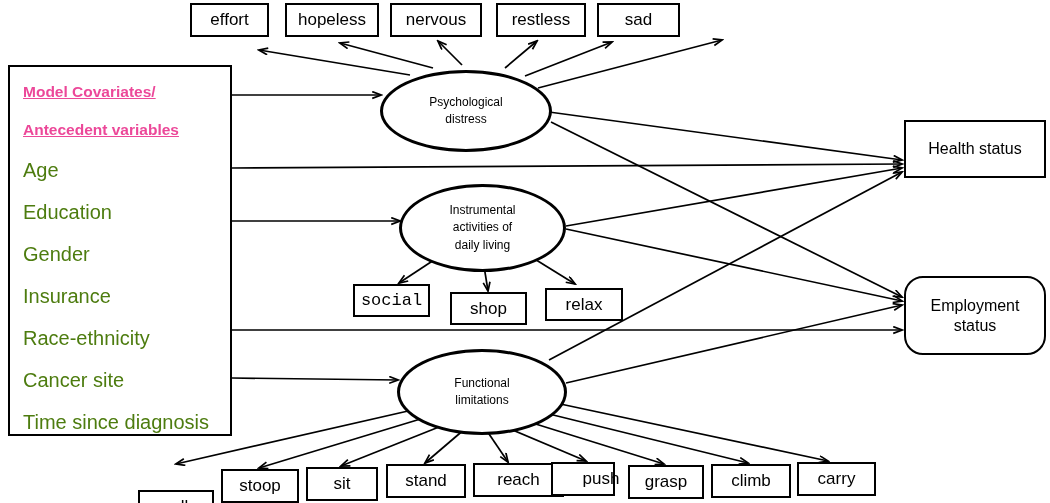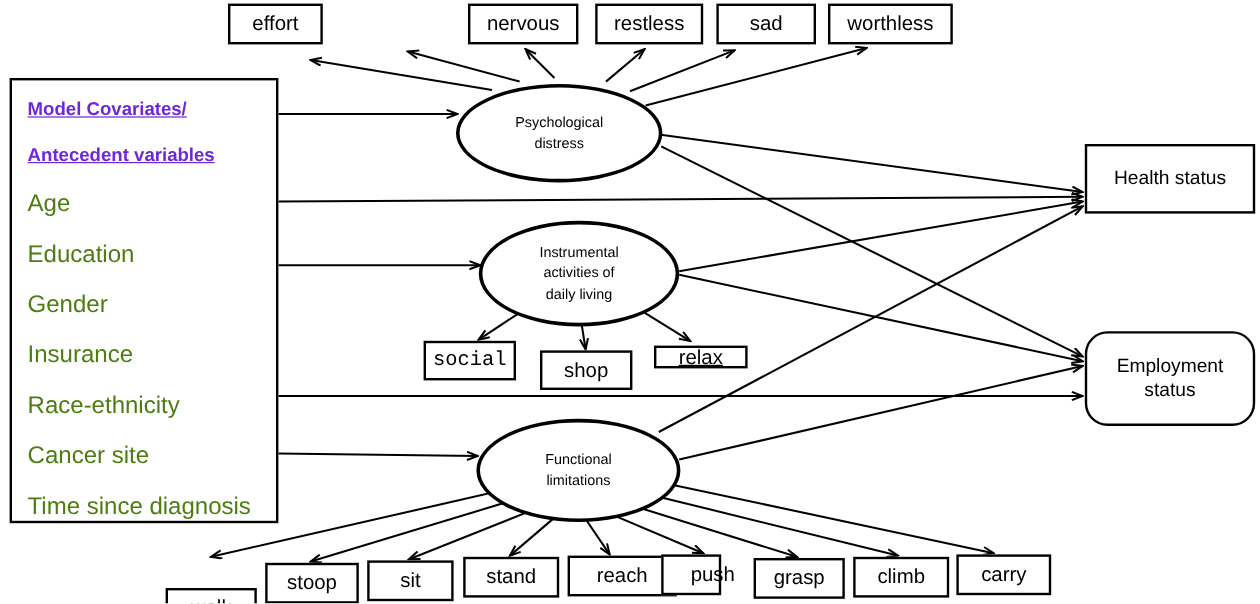--- a/index.html
+++ b/index.html
@@ -62,21 +62,21 @@
     height: 371px;
     box-sizing: border-box;
     border: 2.5px solid #000000;
     background: #ffffff;
     padding: 16px 0 0 13px;
   }
   #covariates-panel .cov-heading {
     font-size: 15.5px;
     font-weight: bold;
     text-decoration: underline;
-    color: #6d28d9;
+    color: #ec4899;
     margin-bottom: 20px;
     white-space: nowrap;
   }
   #covariates-panel .cov-item {
     font-size: 20px;
     color: #4d7c0f;
     margin-bottom: 19px;
     white-space: nowrap;
   }
 </style>
@@ -139,24 +139,24 @@
     <div class="cov-item">Age</div>
     <div class="cov-item">Education</div>
     <div class="cov-item">Gender</div>
     <div class="cov-item">Insurance</div>
     <div class="cov-item">Race-ethnicity</div>
     <div class="cov-item">Cancer site</div>
     <div class="cov-item">Time since diagnosis</div>
   </div>
 
   <div class="node-box indicator" style="left:190px; top:3px; width:79px; height:34px;">effort</div>
+  <div class="node-box indicator" style="left:285px; top:3px; width:94px; height:34px;">hopeless</div>
   <div class="node-box indicator" style="left:390px; top:3px; width:92px; height:34px;">nervous</div>
   <div class="node-box indicator" style="left:496px; top:3px; width:90px; height:34px;">restless</div>
   <div class="node-box indicator" style="left:597px; top:3px; width:83px; height:34px;">sad</div>
-  <div class="node-box indicator" style="left:690px; top:3px; width:104px; height:34px;">worthless</div>
 
   <div class="ellipse-node" style="left:380px; top:70px; width:172px; height:82px;">
     <span>
       <span>Psychological</span><br>
       <span>distress</span>
     </span>
   </div>
 
   <div class="ellipse-node" style="left:399px; top:184px; width:167px; height:88px;">
     <span>
@@ -168,28 +168,28 @@
 
   <div class="ellipse-node" style="left:397px; top:349px; width:170px; height:86px;">
     <span>
       <span>Functional</span><br>
       <span>limitations</span>
     </span>
   </div>
 
   <div class="node-box indicator" style="left:353px; top:284px; width:77px; height:33px;font-family:Liberation Mono, monospace;">social</div>
   <div class="node-box indicator" style="left:450px; top:292px; width:77px; height:33px;">shop</div>
-  <div class="node-box indicator" style="left:545px; top:288px; width:78px; height:19px;text-decoration:underline;">relax</div>
+  <div class="node-box indicator" style="left:545px; top:288px; width:78px; height:33px;">relax</div>
 
   <div class="node-box indicator" style="left:138px; top:465px; width:76px; height:34px;margin-top:25px;">walk</div>
   <div class="node-box indicator" style="left:221px; top:469px; width:78px; height:34px;">stoop</div>
   <div class="node-box indicator" style="left:306px; top:467px; width:72px; height:34px;">sit</div>
   <div class="node-box indicator" style="left:386px; top:464px; width:80px; height:34px;">stand</div>
   <div class="node-box indicator" style="left:473px; top:463px; width:91px; height:34px;">reach</div>
-  <div class="node-box indicator" style="left:551px; top:462px; width:50px; height:34px;padding-left:36px;">push</div>
+  <div class="node-box indicator" style="left:551px; top:462px; width:64px; height:34px;padding-left:36px;">push</div>
   <div class="node-box indicator" style="left:628px; top:465px; width:76px; height:34px;">grasp</div>
   <div class="node-box indicator" style="left:711px; top:464px; width:80px; height:34px;">climb</div>
   <div class="node-box indicator" style="left:797px; top:462px; width:79px; height:34px;">carry</div>
 
   <div class="node-box outcome" style="left:904px; top:120px; width:142px; height:58px;">Health status</div>
 
   <div class="node-box outcome" style="left:904px; top:276px; width:142px; height:79px;border-radius:19px;">
     <span>
       <span>Employment</span><br>
       <span>status</span>

